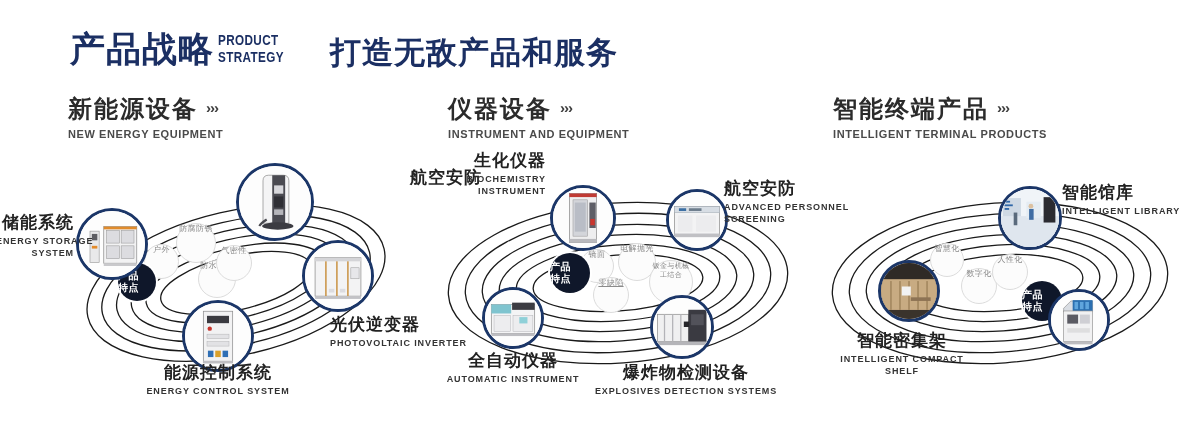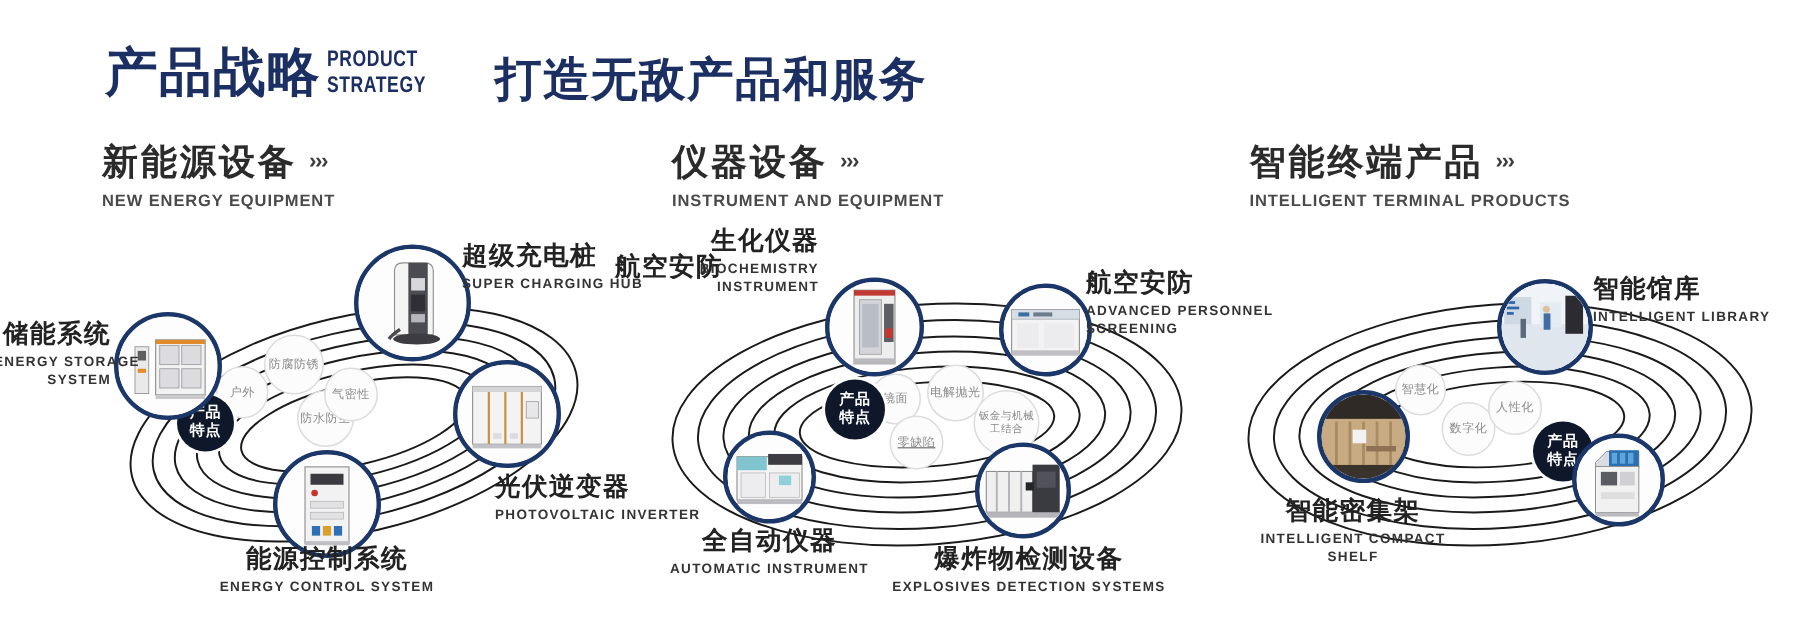--- a/index.html
+++ b/index.html
@@ -65,21 +65,21 @@
   .cap-cn{font-size:17px;font-weight:bold;color:#222;letter-spacing:1px;line-height:20px;}
   .cap-en{font-size:9px;font-weight:bold;color:#333;letter-spacing:0.9px;line-height:12px;margin-top:2px;}
   .cap.right{text-align:left;}
   .cap.rt{text-align:right;}
   .cap.ctr{text-align:center;}
 
   
   .feat{
     position:absolute;border-radius:50%;
     border:1px solid #dcdcdc;background:#fcfcfc;
-    display:flex;align-items:center;justify-content:center;
+    display:flex;align-items:flex-start;justify-content:center;
     text-align:center;color:#8b8b8b;font-size:8px;line-height:10px;
     box-sizing:border-box;letter-spacing:0.4px;
   }
   .feat.big{
     background:#0f172a;border:none;color:#fff;font-weight:bold;
     font-size:10px;line-height:12px;letter-spacing:0.5px;
     box-shadow:0 0 0 2px #ffffff;
   }
 </style>
 </head>
@@ -165,24 +165,20 @@
       <svg viewBox="0 0 78 78">
         <rect x="0" y="0" width="78" height="78" fill="#fdfdfd"></rect>
         <path d="M26 16 q0 -6 6 -6 h16 q6 0 6 6 v46 h-28 z" fill="#f4f4f5" stroke="#8e8e8e" stroke-width="0.8"></path>
         <rect x="36" y="10" width="14" height="52" fill="#4b4b52"></rect>
         <rect x="38" y="21" width="10" height="9" fill="#d8d8dc"></rect>
         <rect x="38" y="33" width="10" height="12" fill="#2f2f35"></rect>
         <rect x="38" y="47" width="10" height="6" fill="#b6b6bb"></rect>
         <ellipse cx="42" cy="65" rx="17" ry="4" fill="#3c3c42"></ellipse>
         <path d="M30 58 q-6 4 -8 7" stroke="#4a4a50" stroke-width="2.4" fill="none"></path>
       </svg>
-    </div>
-    <div class="cap right" style="left:268px;top:6px;">
-      <div class="cap-cn">超级充电桩</div>
-      <div class="cap-en">SUPER CHARGING HUB</div>
     </div>
 
     <div class="node" style="left:262px;top:85px;width:72px;height:72px;">
       <svg viewBox="0 0 72 72">
         <rect x="0" y="0" width="72" height="72" fill="#fdfdfd"></rect>
         <rect x="11" y="16" width="50" height="42" fill="#f3f3f4" stroke="#8d8d8d" stroke-width="0.8"></rect>
         <rect x="11" y="16" width="50" height="4" fill="#d4d4d7"></rect>
         <rect x="22" y="20" width="1.6" height="38" fill="#c8903f"></rect>
         <rect x="34" y="20" width="1.6" height="38" fill="#c8903f"></rect>
         <rect x="46" y="20" width="1.6" height="38" fill="#c8903f"></rect>

